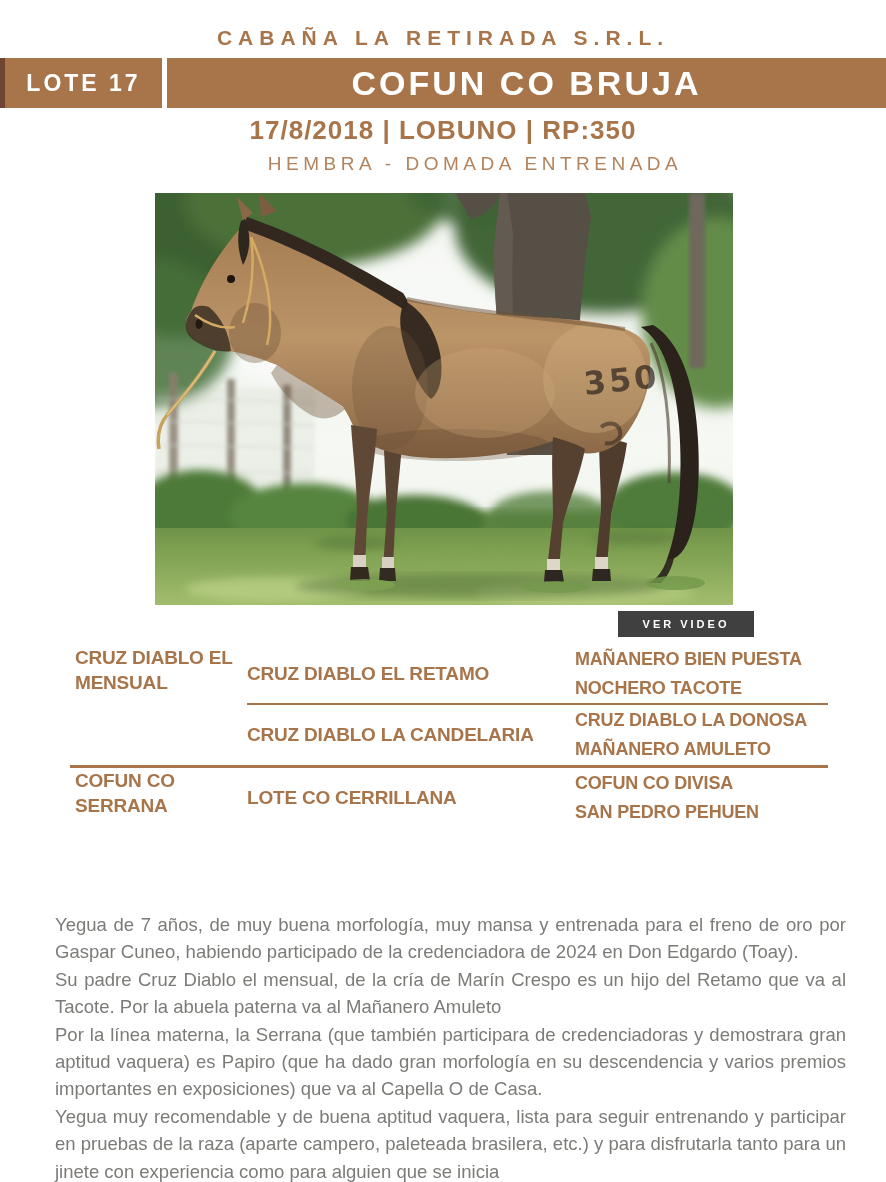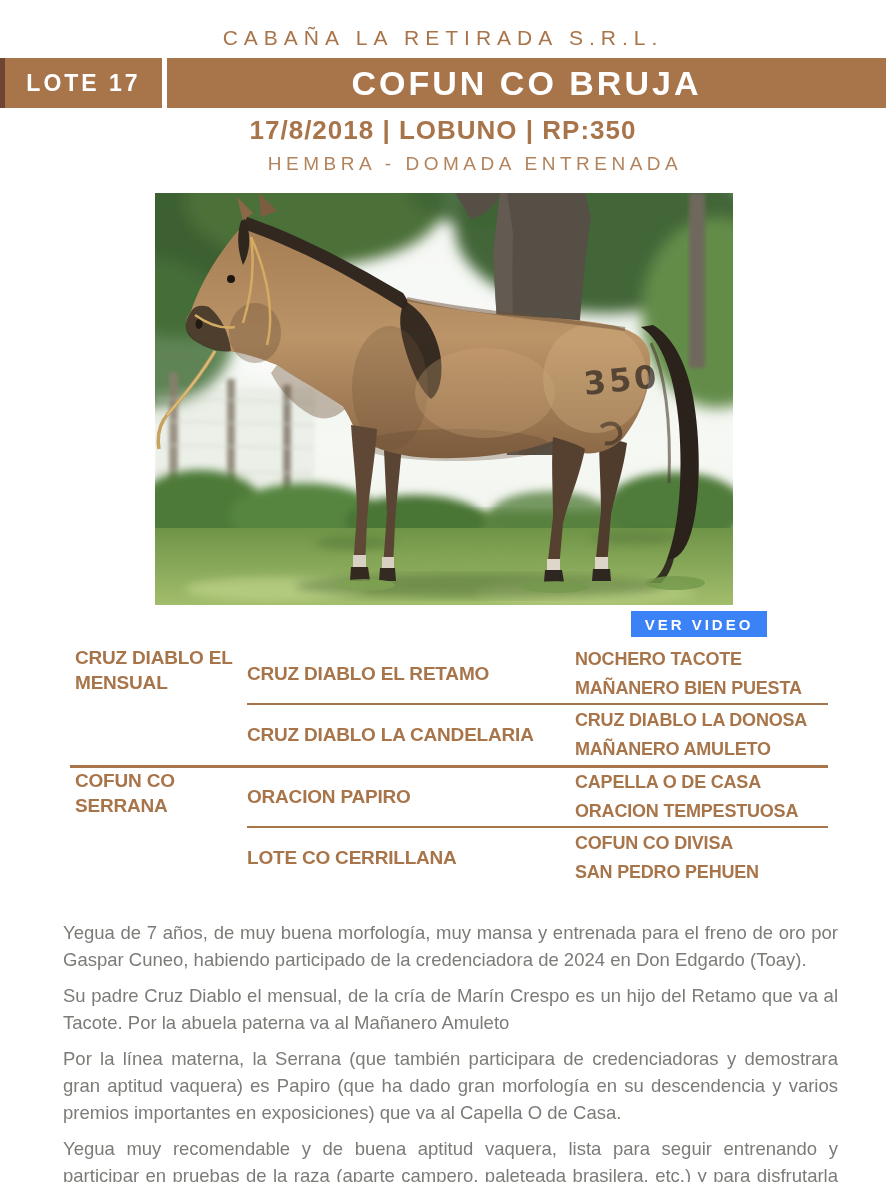--- a/index.html
+++ b/index.html
@@ -4,21 +4,21 @@
 <style>
   * { margin:0; padding:0; box-sizing:border-box; }
   html,body { background:#ffffff; }
   .page {
     width:886px; height:1182px; position:relative; margin:0 auto;
     background:#ffffff; overflow:hidden;
     font-family:"Liberation Sans", sans-serif;
   }
   .brand-title {
     position:absolute; top:26px; left:0; width:100%;
-    text-align:center; font-size:21px; font-weight:normal;
+    text-align:center; font-size:21px; font-weight:bold;
     letter-spacing:6px; color:#a8754b;
   }
   .banner-row { position:absolute; top:58px; left:0; width:886px; height:50px; display:flex; }
   .lote-strip { width:5px; background:#6e4433; }
   .lote-box {
     width:157px; background:#a8754b; color:#ffffff;
     display:flex; align-items:center; justify-content:center;
     font-weight:bold; font-size:23px; letter-spacing:3px;
   }
   .banner-gap { width:5px; background:#ffffff; }
@@ -34,45 +34,45 @@
   .subtitle2 {
     position:absolute; top:153px; left:0; width:100%; text-align:center;
     font-size:19px; color:#b2835c; letter-spacing:4.5px;margin-left:32px;
   }
   .photo {
     position:absolute; top:193px; left:155px; width:578px; height:412px;
     overflow:hidden;
   }
   .photo svg { display:block; }
   .video-btn {
-    position:absolute; top:611px; left:631px; width:136px; height:26px;
-    background:#3b82f6; color:#ffffff; border:none; cursor:pointer;
+    position:absolute; top:611px; left:618px; width:136px; height:26px;
+    background:#404040; color:#ffffff; border:none; cursor:pointer;
     font-family:"Liberation Sans", sans-serif;
-    font-size:15px; font-weight:bold; letter-spacing:3px;
+    font-size:11px; font-weight:bold; letter-spacing:3px;
     display:flex; align-items:center; justify-content:center;
   }
   .pedigree {
     position:absolute; top:645px; left:70px; width:758px;
     color:#a8754b; font-weight:bold; letter-spacing:-0.2px;
   }
   .ped-half { display:flex; }
   .ped-half.first { border-bottom:3px solid #a8754b; }
   .ped-gen1 { width:177px; display:flex; align-items:flex-start; }
   .ped-gen1 .g1name { font-size:19px; line-height:25px; padding-left:5px; }
   .ped-right { flex:1; display:flex; flex-direction:column; }
   .ped-branch { display:flex; height:60px; }
   .ped-branch.divided { border-bottom:2px solid #a8754b; }
   .ped-gen2 { width:328px; display:flex; align-items:center; font-size:19px; }
   .ped-gen3 { flex:1; display:flex; flex-direction:column; justify-content:center; }
   .ped-gen3 .g3name { font-size:18px; line-height:29px; white-space:nowrap; }
   .description {
     position:absolute; top:911px; left:55px; width:791px;
     font-size:18.5px; line-height:27.4px; color:#7d7b77; text-align:justify;
   }
-  .description p { margin:8px; }
+  .description p { margin:0; }
 </style>
 </head>
 <body>
 
 <div class="page">
 
   <div class="brand-title">CABAÑA LA RETIRADA S.R.L.</div>
 
   <div class="banner-row">
     <div class="lote-strip"></div>
@@ -225,45 +225,38 @@
 
   <div class="pedigree">
     <div class="ped-half first">
       <div class="ped-gen1">
         <div class="g1name">CRUZ DIABLO EL MENSUAL</div>
       </div>
       <div class="ped-right">
         <div class="ped-branch divided">
           <div class="ped-gen2">CRUZ DIABLO EL RETAMO</div>
           <div class="ped-gen3">
+            <div class="g3name">MAÑANERO BIEN PUESTA</div>
             <div class="g3name">NOCHERO TACOTE</div>
-            <div class="g3name">MAÑANERO BIEN PUESTA</div>
           </div>
         </div>
         <div class="ped-branch">
           <div class="ped-gen2">CRUZ DIABLO LA CANDELARIA</div>
           <div class="ped-gen3">
             <div class="g3name">CRUZ DIABLO LA DONOSA</div>
             <div class="g3name">MAÑANERO AMULETO</div>
           </div>
         </div>
       </div>
     </div>
     <div class="ped-half">
       <div class="ped-gen1">
         <div class="g1name">COFUN CO SERRANA</div>
       </div>
       <div class="ped-right">
-        <div class="ped-branch divided">
-          <div class="ped-gen2">ORACION PAPIRO</div>
-          <div class="ped-gen3">
-            <div class="g3name">CAPELLA O DE CASA</div>
-            <div class="g3name">ORACION TEMPESTUOSA</div>
-          </div>
-        </div>
         <div class="ped-branch">
           <div class="ped-gen2">LOTE CO CERRILLANA</div>
           <div class="ped-gen3">
             <div class="g3name">COFUN CO DIVISA</div>
             <div class="g3name">SAN PEDRO PEHUEN</div>
           </div>
         </div>
       </div>
     </div>
   </div>

